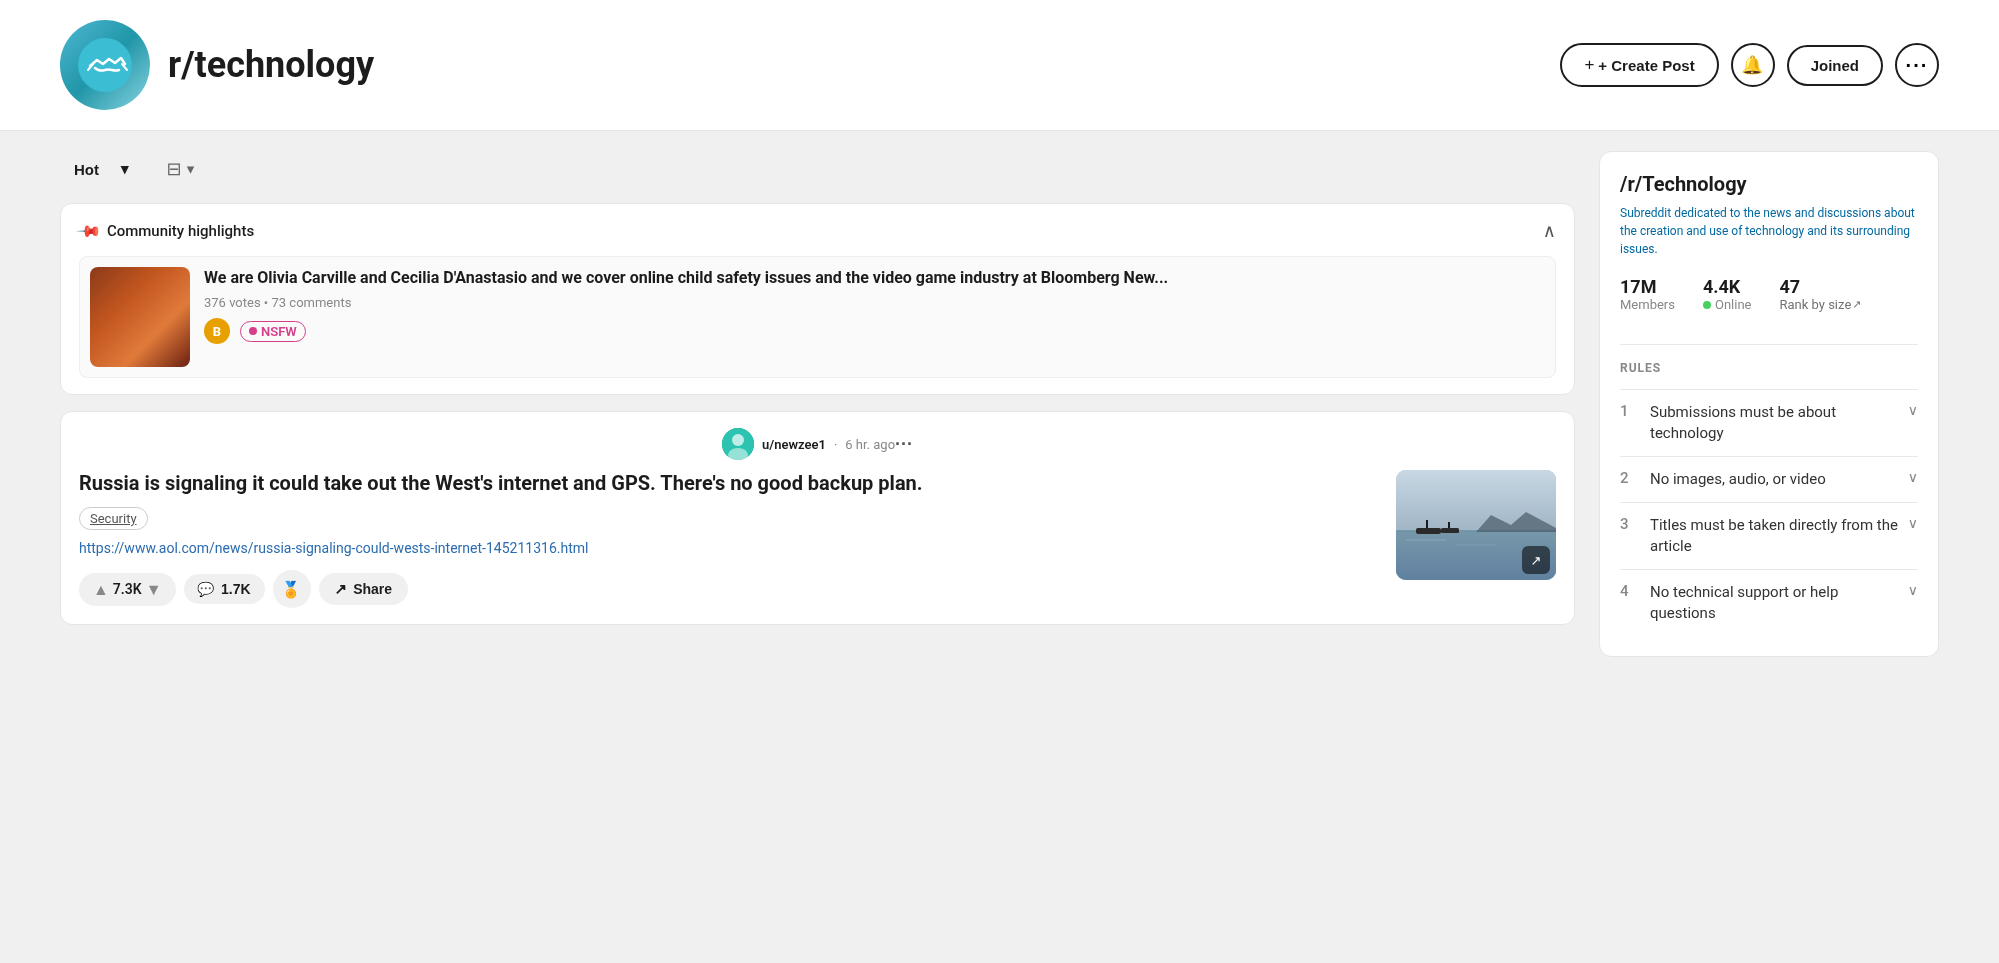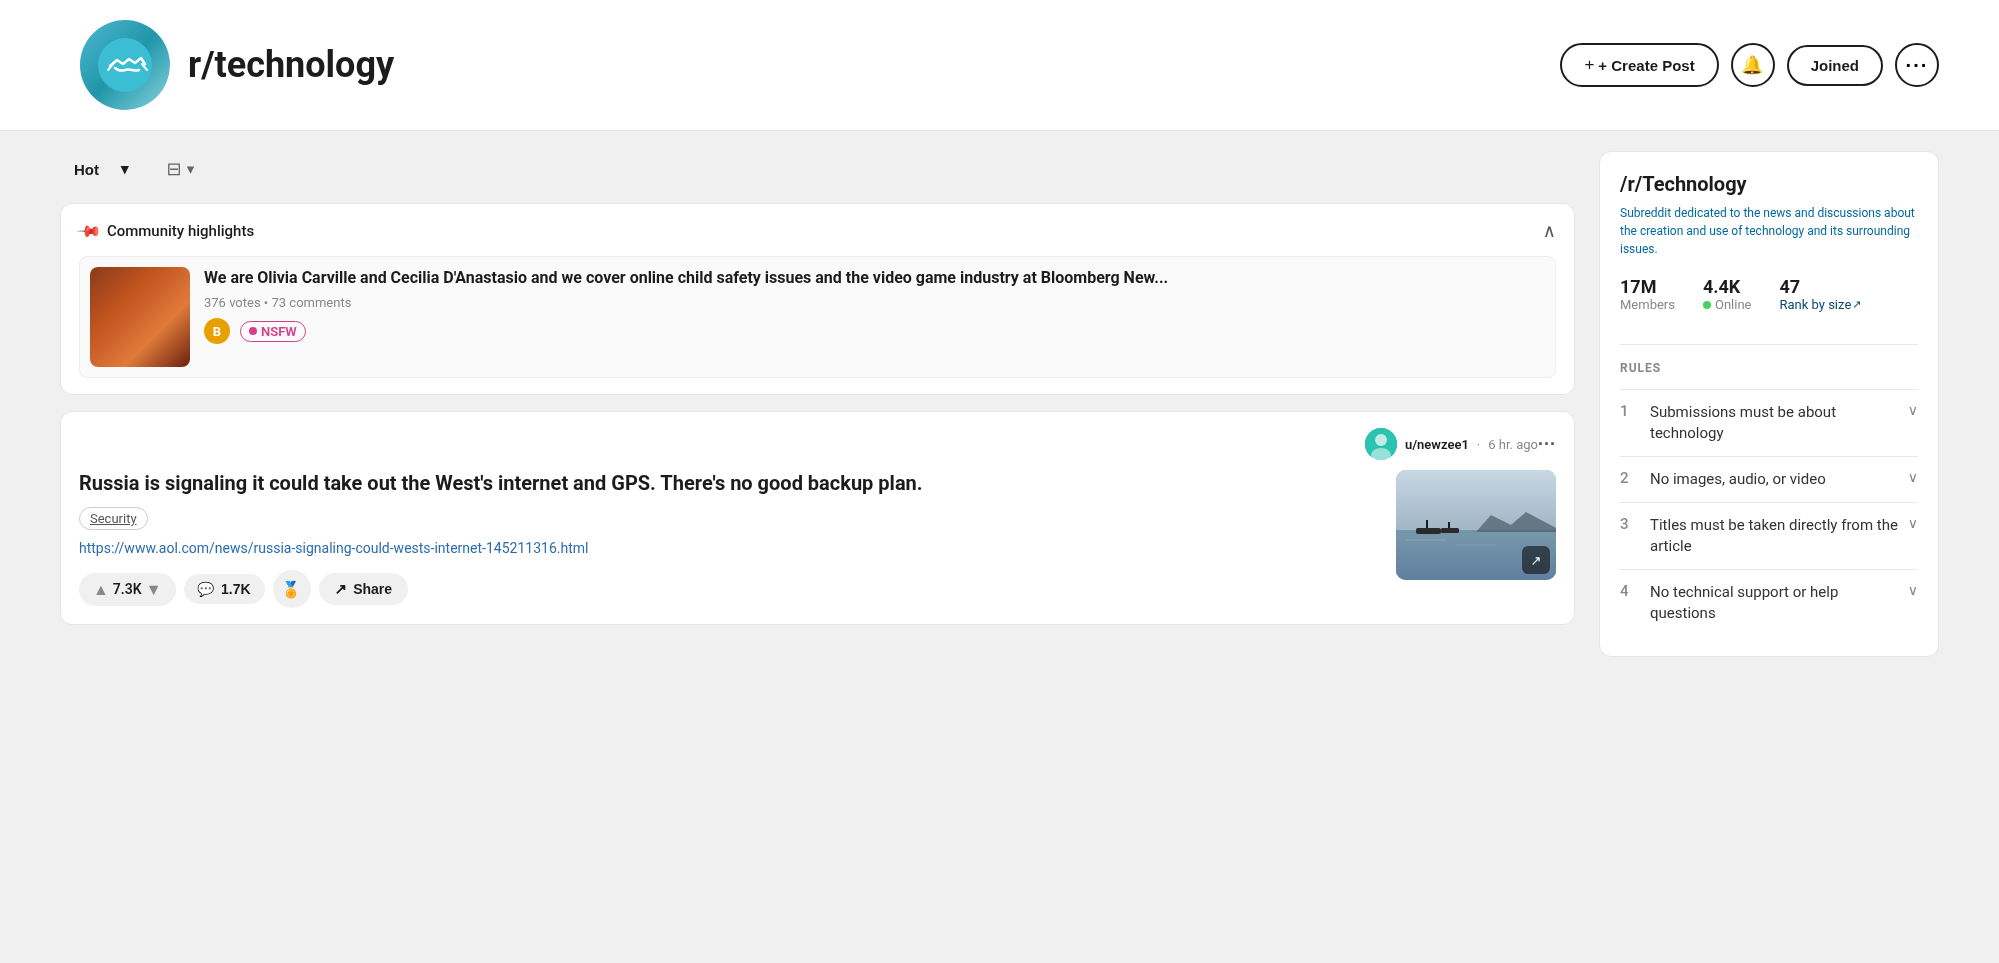--- a/index.html
+++ b/index.html
@@ -11,21 +11,21 @@
 
     .page-wrapper {
       max-width: 1999px;
       min-height: 963px;
       background: #f0f0f0;
     }
 
     
     .subreddit-header {
       background: #ffffff;
-      padding: 20px 60px 20px 80px;
+      padding: 20px 60px 20px 60px;
       display: flex;
       align-items: center;
       justify-content: space-between;
       border-bottom: 1px solid #e5e5e5;
     }
 
     .header-left {
       display: flex;
       align-items: center;
       gap: 18px;
@@ -276,21 +276,21 @@
     .post-card {
       background: white;
       border-radius: 12px;
       padding: 16px 18px;
       border: 1px solid #e5e5e5;
     }
 
     .post-header {
       display: flex;
       align-items: center;
-      justify-content: flex-end;
+      justify-content: center;
       margin-bottom: 10px;
     }
 
     .post-author-row {
       display: flex;
       align-items: center;
       gap: 8px;
     }
 
     .user-avatar {
@@ -508,21 +508,21 @@
       height: 8px;
       background: #46d160;
       border-radius: 50%;
       display: inline-block;
     }
 
     .rank-link {
       display: flex;
       align-items: center;
       gap: 1px;
-      color: #0c4a6e;
+      color: #737373;
       text-decoration: none;
       font-size: 13px;
       text-align: center;
     }
 
     .rules-section {}
 
     .rules-label {
       font-size: 12px;
       font-weight: 700;

